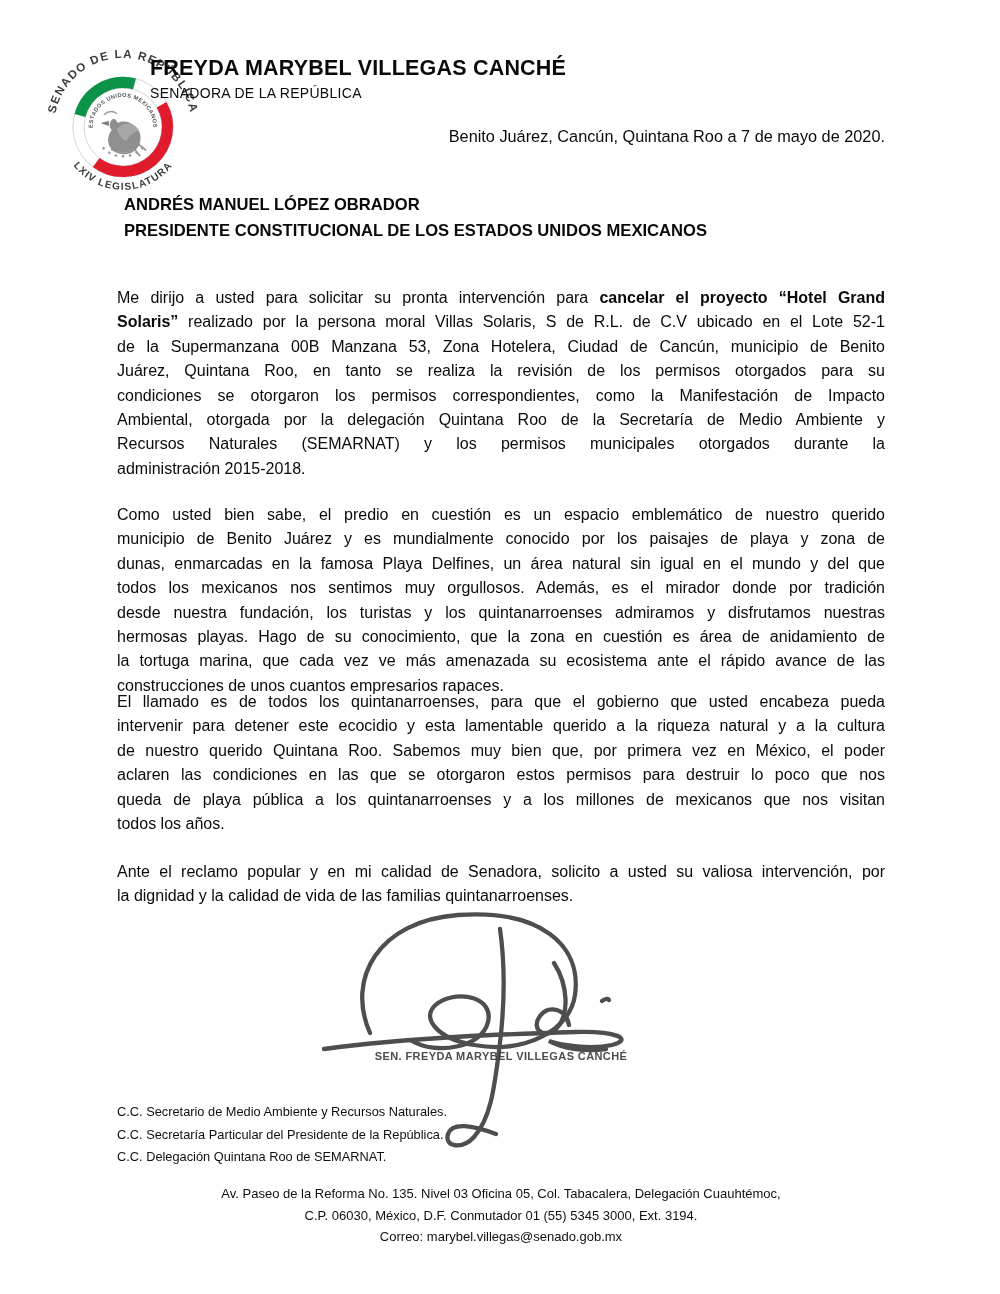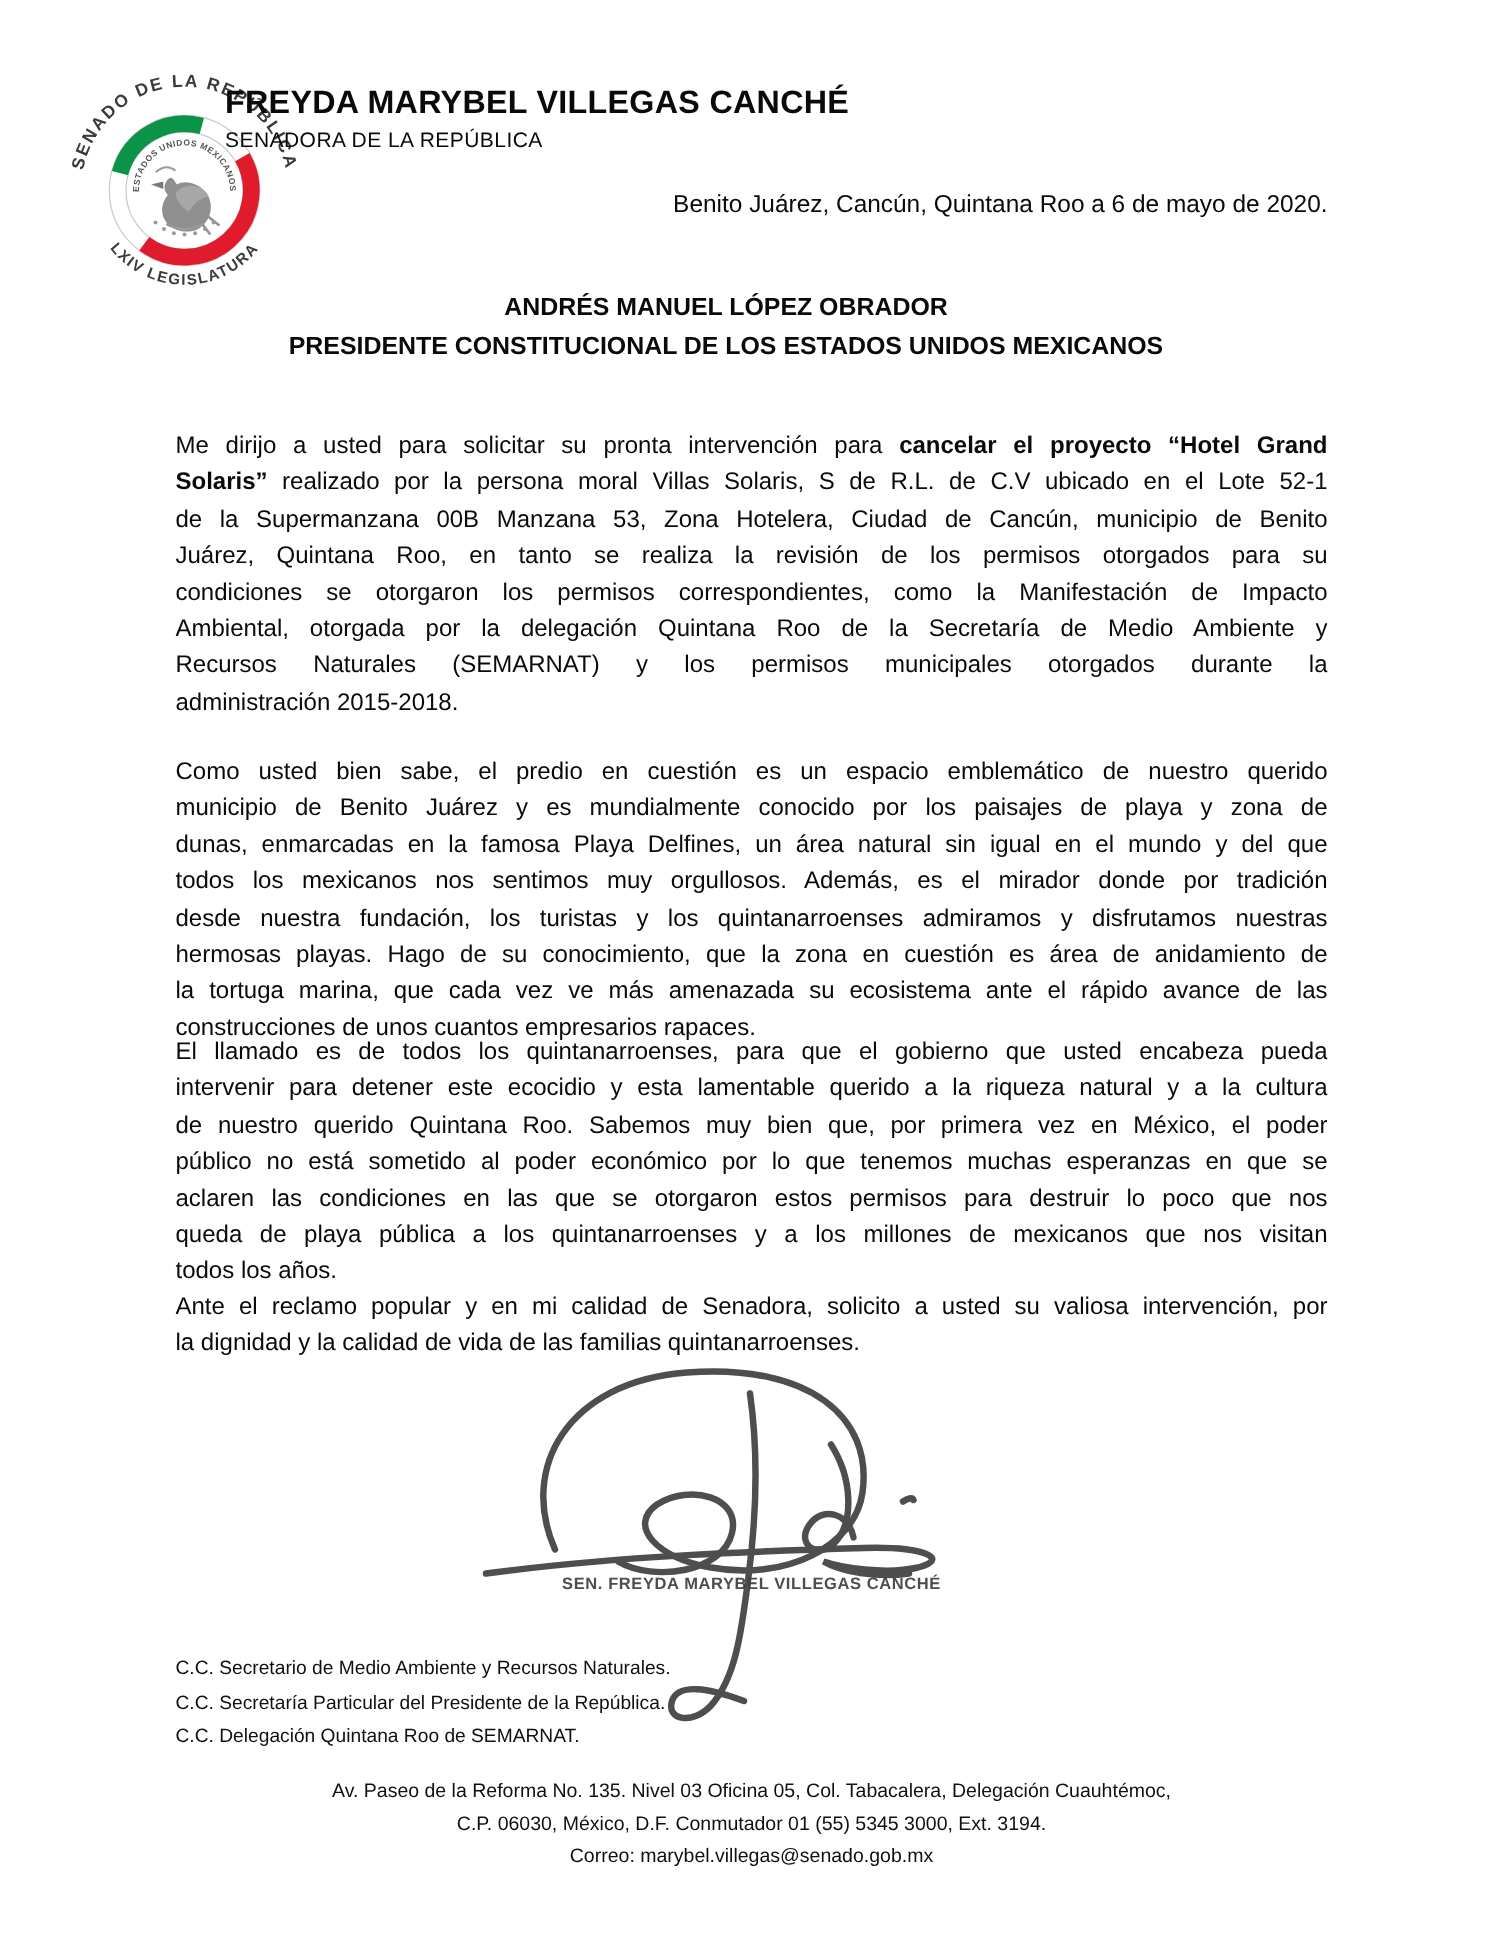--- a/index.html
+++ b/index.html
@@ -8,22 +8,22 @@
 
   
   .seal{position:absolute;left:40px;top:44px;width:166px;height:166px;}
   .htitle{position:absolute;left:150px;top:56px;width:660px;text-align:left;
           font-weight:bold;font-size:21.5px;letter-spacing:.2px;white-space:nowrap;}
   .hsub{position:absolute;left:150px;top:85px;width:660px;text-align:left;
         font-size:14px;letter-spacing:.3px;}
   .dateline{position:absolute;left:117px;top:127px;width:768px;text-align:right;font-size:16.3px;}
 
   
-  .addressee{position:absolute;left:100px;top:192px;width:768px;
-             font-weight:bold;font-size:16.6px;line-height:26px;text-align:center;}
+  .addressee{position:absolute;left:124px;top:192px;width:768px;
+             font-weight:bold;font-size:16.6px;line-height:26px;}
   .addressee div:nth-child(3){letter-spacing:3px;}
 
   
   .paras{position:absolute;left:117px;top:0;width:768px;height:0;}
   .para{position:absolute;left:0;width:768px;}
   .para.p1{top:286px}.para.p2{top:503px}.para.p3{top:690px}.para.p4{top:860px}
   .line{height:24.4px;line-height:24.4px;font-size:16px;
         text-align:justify;text-align-last:justify;overflow:hidden;}
   .line.last{text-align-last:left;}
   .b{font-weight:bold;}
@@ -79,21 +79,21 @@
     <text font-family="Liberation Sans, DejaVu Sans, sans-serif" font-size="10" font-weight="bold" fill="#3b3b3b" letter-spacing="1.1">
       <textPath href="#arcBottom" startOffset="50%" text-anchor="middle">LXIV LEGISLATURA</textPath>
     </text>
     <text font-family="Liberation Sans, DejaVu Sans, sans-serif" font-size="5.6" font-weight="bold" fill="#555" letter-spacing="0.4">
       <textPath href="#arcInner" startOffset="50%" text-anchor="middle">ESTADOS UNIDOS MEXICANOS</textPath>
     </text>
   </svg>
 
   <div class="htitle">FREYDA MARYBEL VILLEGAS CANCHÉ</div>
   <div class="hsub">SENADORA DE LA REPÚBLICA</div>
-  <div class="dateline">Benito Juárez, Cancún, Quintana Roo a 6 de mayo de 2020.</div>
+  <div class="dateline">Benito Juárez, Cancún, Quintana Roo a 7 de mayo de 2020.</div>
 
   <div class="addressee">
       <div>ANDRÉS MANUEL LÓPEZ OBRADOR</div>
       <div>PRESIDENTE CONSTITUCIONAL DE LOS ESTADOS UNIDOS MEXICANOS</div>
     </div>
 
   <div class="paras">
       <div class="para p1">
         <div class="line"><span>Me dirijo a usted para solicitar su pronta intervención para </span><span class="b">cancelar el proyecto “Hotel Grand</span></div>
         <div class="line"><span class="b">Solaris”</span><span> realizado por la persona moral Villas Solaris, S de R.L. de C.V ubicado en el Lote 52-1</span></div>
@@ -111,21 +111,20 @@
         <div class="line"><span>todos los mexicanos nos sentimos muy orgullosos. Además, es el mirador donde por tradición</span></div>
         <div class="line"><span>desde nuestra fundación, los turistas y los quintanarroenses admiramos y disfrutamos nuestras</span></div>
         <div class="line"><span>hermosas playas. Hago de su conocimiento, que la zona en cuestión es área de anidamiento de</span></div>
         <div class="line"><span>la tortuga marina, que cada vez ve más amenazada su ecosistema ante el rápido avance de las</span></div>
         <div class="line last"><span>construcciones de unos cuantos empresarios rapaces.</span></div>
       </div>
       <div class="para p3">
         <div class="line"><span>El llamado es de todos los quintanarroenses, para que el gobierno que usted encabeza pueda</span></div>
         <div class="line"><span>intervenir para detener este ecocidio y esta lamentable querido a la riqueza natural y a la cultura</span></div>
         <div class="line"><span>de nuestro querido Quintana Roo. Sabemos muy bien que, por primera vez en México, el poder</span></div>
-        <div class="line"><span>público no está sometido al poder económico por lo que tenemos muchas esperanzas en que se</span></div>
         <div class="line"><span>aclaren las condiciones en las que se otorgaron estos permisos para destruir lo poco que nos</span></div>
         <div class="line"><span>queda de playa pública a los quintanarroenses y a los millones de mexicanos que nos visitan</span></div>
         <div class="line last"><span>todos los años.</span></div>
       </div>
       <div class="para p4">
         <div class="line"><span>Ante el reclamo popular y en mi calidad de Senadora, solicito a usted su valiosa intervención, por</span></div>
         <div class="line last"><span>la dignidad y la calidad de vida de las familias quintanarroenses.</span></div>
       </div>
     </div>
 

